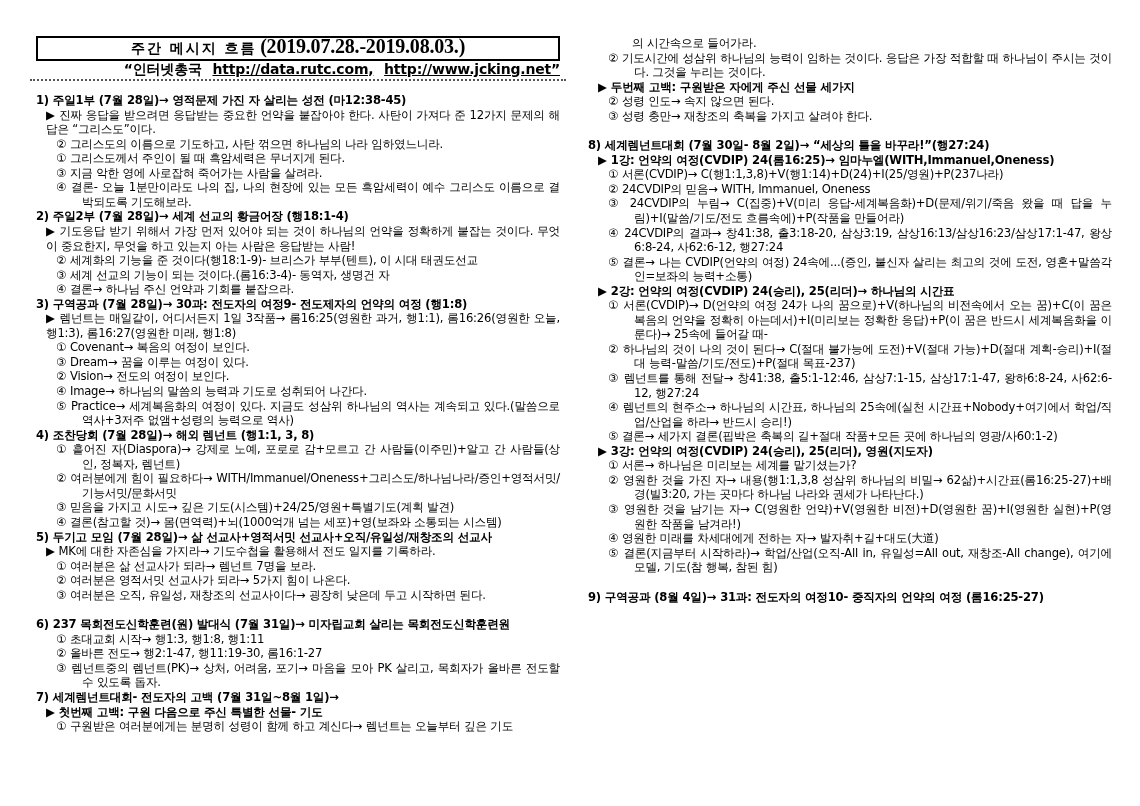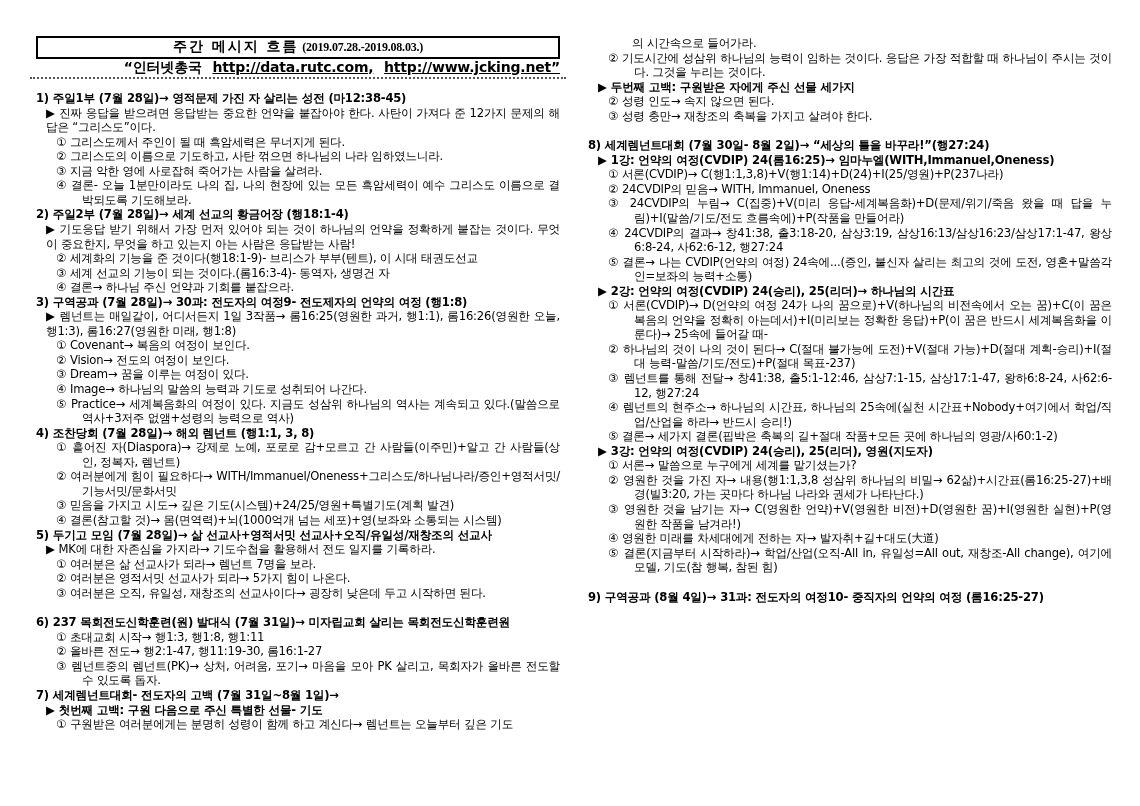--- a/index.html
+++ b/index.html
@@ -11,21 +11,21 @@
   .col{position:absolute;top:0;font-size:11.6px;line-height:14.55px;text-align:justify;letter-spacing:-0.2px;}
   .col-left{left:36px;width:524px;}
   .col-right{left:588px;width:524px;padding-top:36px;}
 
   
   .header-box{
     border:2px solid #000;text-align:center;margin-top:36px;
     padding:1px 0 2px 0;
   }
   .header-title{font-size:14px;font-weight:bold;letter-spacing:2px;}
-  .header-date{font-size:12px;font-family:"Liberation Serif","DejaVu Serif",serif;font-weight:bold;}
+  .header-date{font-size:20px;font-family:"Liberation Serif","DejaVu Serif",serif;font-weight:bold;}
   .header-sub{text-align:right;font-weight:bold;font-size:14px;margin-top:1px;}
   .header-sub .url{text-decoration:underline;margin-left:6px;}
   .divider{border-bottom:2px dotted #555;margin:2px -6px 0 -6px;height:1px;}
   .first-gap{height:12px;}
 
   
   .section{margin-top:0;}
   .section.gap{margin-top:15px;}
   .sec-head{font-weight:bold;padding-left:24px;text-indent:-24px;}
   .intro{margin-left:10px;}
@@ -45,38 +45,38 @@
   <div class="header-sub">
     <span>“인터넷총국</span>
     <span class="url">http://data.rutc.com,</span>
     <span class="url">http://www.jcking.net”</span>
   </div>
   <div class="divider"></div>
   <div class="first-gap"></div>
 <div class="section">
       <div class="sec-head"><span class="sec-num">1) </span><span>주일1부 (7월 28일)→ 영적문제 가진 자 살리는 성전 (마12:38-45)</span></div>
       <div class="intro"><span class="marker">▶</span> <span>진짜 응답을 받으려면 응답받는 중요한 언약을 붙잡아야 한다. 사탄이 가져다 준 12가지 문제의 해답은 “그리스도”이다.</span></div>
+      <div class="item"><span class="marker">②</span> <span>그리스도의 이름으로 기도하고, 사탄 꺾으면 하나님의 나라 임하였느니라.</span></div>
       <div class="item"><span class="marker">①</span> <span>그리스도께서 주인이 될 때 흑암세력은 무너지게 된다.</span></div>
-      <div class="item"><span class="marker">②</span> <span>그리스도의 이름으로 기도하고, 사탄 꺾으면 하나님의 나라 임하였느니라.</span></div>
       <div class="item"><span class="marker">③</span> <span>지금 악한 영에 사로잡혀 죽어가는 사람을 살려라.</span></div>
       <div class="item"><span class="marker">④</span> <span>결론- 오늘 1분만이라도 나의 집, 나의 현장에 있는 모든 흑암세력이 예수 그리스도 이름으로 결박되도록 기도해보라.</span></div>
     </div>
     <div class="section">
       <div class="sec-head"><span class="sec-num">2) </span><span>주일2부 (7월 28일)→ 세계 선교의 황금어장 (행18:1-4)</span></div>
       <div class="intro"><span class="marker">▶</span> <span>기도응답 받기 위해서 가장 먼저 있어야 되는 것이 하나님의 언약을 정확하게 붙잡는 것이다. 무엇이 중요한지, 무엇을 하고 있는지  아는 사람은 응답받는 사람!</span></div>
       <div class="item"><span class="marker">②</span> <span>세계화의 기능을 준 것이다(행18:1-9)- 브리스가 부부(텐트), 이 시대 태권도선교</span></div>
       <div class="item"><span class="marker">③</span> <span>세계 선교의 기능이 되는 것이다.(롬16:3-4)- 동역자, 생명건 자</span></div>
       <div class="item"><span class="marker">④</span> <span>결론→ 하나님 주신 언약과 기회를 붙잡으라.</span></div>
     </div>
     <div class="section">
       <div class="sec-head"><span class="sec-num">3) </span><span>구역공과 (7월 28일)→ 30과: 전도자의 여정9- 전도제자의 언약의 여정 (행1:8)</span></div>
       <div class="intro"><span class="marker">▶</span> <span>렘넌트는 매일같이, 어디서든지 1일 3작품→ 롬16:25(영원한 과거, 행1:1), 롬16:26(영원한 오늘, 행1:3), 롬16:27(영원한 미래, 행1:8)</span></div>
       <div class="item"><span class="marker">①</span> <span>Covenant→ 복음의 여정이 보인다.</span></div>
+      <div class="item"><span class="marker">③</span> <span>Dream→ 꿈을 이루는 여정이 있다.</span></div>
       <div class="item"><span class="marker">②</span> <span>Vision→ 전도의 여정이 보인다.</span></div>
-      <div class="item"><span class="marker">③</span> <span>Dream→ 꿈을 이루는 여정이 있다.</span></div>
       <div class="item"><span class="marker">④</span> <span>Image→ 하나님의 말씀의 능력과 기도로 성취되어 나간다.</span></div>
       <div class="item"><span class="marker">⑤</span> <span>Practice→ 세계복음화의 여정이 있다. 지금도 성삼위 하나님의 역사는 계속되고 있다.(말씀으로 역사+3저주 없앰+성령의 능력으로 역사)</span></div>
     </div>
     <div class="section">
       <div class="sec-head"><span class="sec-num">4) </span><span>조찬당회 (7월 28일)→ 해외 렘넌트 (행1:1, 3, 8)</span></div>
       <div class="item"><span class="marker">①</span> <span>흩어진 자(Diaspora)→ 강제로 노예, 포로로 감+모르고 간 사람들(이주민)+알고 간 사람들(상인, 정복자, 렘넌트)</span></div>
       <div class="item"><span class="marker">②</span> <span>여러분에게 힘이 필요하다→ WITH/Immanuel/Oneness+그리스도/하나님나라/증인+영적서밋/기능서밋/문화서밋</span></div>
       <div class="item"><span class="marker">③</span> <span>믿음을 가지고 시도→ 깊은 기도(시스템)+24/25/영원+특별기도(계획 발견)</span></div>
       <div class="item"><span class="marker">④</span> <span>결론(참고할 것)→ 몸(면역력)+뇌(1000억개 넘는 세포)+영(보좌와 소통되는 시스템)</span></div>
     </div>
@@ -116,21 +116,21 @@
       <div class="item"><span class="marker">③</span> <span>24CVDIP의 누림→ C(집중)+V(미리 응답-세계복음화)+D(문제/위기/죽음 왔을 때 답을 누림)+I(말씀/기도/전도 흐름속에)+P(작품을 만들어라)</span></div>
       <div class="item"><span class="marker">④</span> <span>24CVDIP의 결과→ 창41:38, 출3:18-20, 삼상3:19, 삼상16:13/삼상16:23/삼상17:1-47, 왕상6:8-24, 사62:6-12, 행27:24</span></div>
       <div class="item"><span class="marker">⑤</span> <span>결론→ 나는 CVDIP(언약의 여정) 24속에...(증인, 불신자 살리는 최고의 것에 도전, 영혼+말씀각인=보좌의 능력+소통)</span></div>
       <div class="intro bold"><span class="marker">▶</span> <span>2강: 언약의 여정(CVDIP) 24(승리), 25(리더)→ 하나님의 시간표</span></div>
       <div class="item"><span class="marker">①</span> <span>서론(CVDIP)→ D(언약의 여정 24가 나의 꿈으로)+V(하나님의 비전속에서 오는 꿈)+C(이 꿈은 복음의 언약을 정확히 아는데서)+I(미리보는 정확한 응답)+P(이 꿈은 반드시 세계복음화을 이룬다)→ 25속에 들어갈 때-</span></div>
       <div class="item"><span class="marker">②</span> <span>하나님의 것이 나의 것이 된다→ C(절대 불가능에 도전)+V(절대 가능)+D(절대 계획-승리)+I(절대 능력-말씀/기도/전도)+P(절대 목표-237)</span></div>
       <div class="item"><span class="marker">③</span> <span>렘넌트를 통해 전달→ 창41:38, 출5:1-12:46, 삼상7:1-15, 삼상17:1-47, 왕하6:8-24, 사62:6-12, 행27:24</span></div>
       <div class="item"><span class="marker">④</span> <span>렘넌트의 현주소→ 하나님의 시간표, 하나님의 25속에(실천 시간표+Nobody+여기에서 학업/직업/산업을 하라→ 반드시 승리!)</span></div>
       <div class="item"><span class="marker">⑤</span> <span>결론→ 세가지 결론(핍박은 축복의 길+절대 작품+모든 곳에 하나님의 영광/사60:1-2)</span></div>
       <div class="intro bold"><span class="marker">▶</span> <span>3강: 언약의 여정(CVDIP) 24(승리), 25(리더), 영원(지도자)</span></div>
-      <div class="item"><span class="marker">①</span> <span>서론→ 말씀으로 누구에게 세계를 맡기셨는가?</span></div>
+      <div class="item"><span class="marker">①</span> <span>서론→ 하나님은 미리보는 세계를 맡기셨는가?</span></div>
       <div class="item"><span class="marker">②</span> <span>영원한 것을 가진 자→ 내용(행1:1,3,8 성삼위 하나님의 비밀→ 62삶)+시간표(롬16:25-27)+배경(빌3:20, 가는 곳마다 하나님 나라와 권세가 나타난다.)</span></div>
       <div class="item"><span class="marker">③</span> <span>영원한 것을 남기는 자→ C(영원한 언약)+V(영원한 비전)+D(영원한 꿈)+I(영원한 실현)+P(영원한 작품을 남겨라!)</span></div>
       <div class="item"><span class="marker">④</span> <span>영원한 미래를 차세대에게 전하는 자→ 발자취+길+대도(大道)</span></div>
       <div class="item"><span class="marker">⑤</span> <span>결론(지금부터 시작하라)→ 학업/산업(오직-All in, 유일성=All out, 재창조-All change), 여기에 모델, 기도(참 행복, 참된 힘)</span></div>
     </div>
     <div class="section gap">
       <div class="sec-head"><span class="sec-num">9) </span><span>구역공과 (8월 4일)→  31과: 전도자의 여정10- 중직자의 언약의 여정 (롬16:25-27)</span></div>
     </div>
   </div>
 

